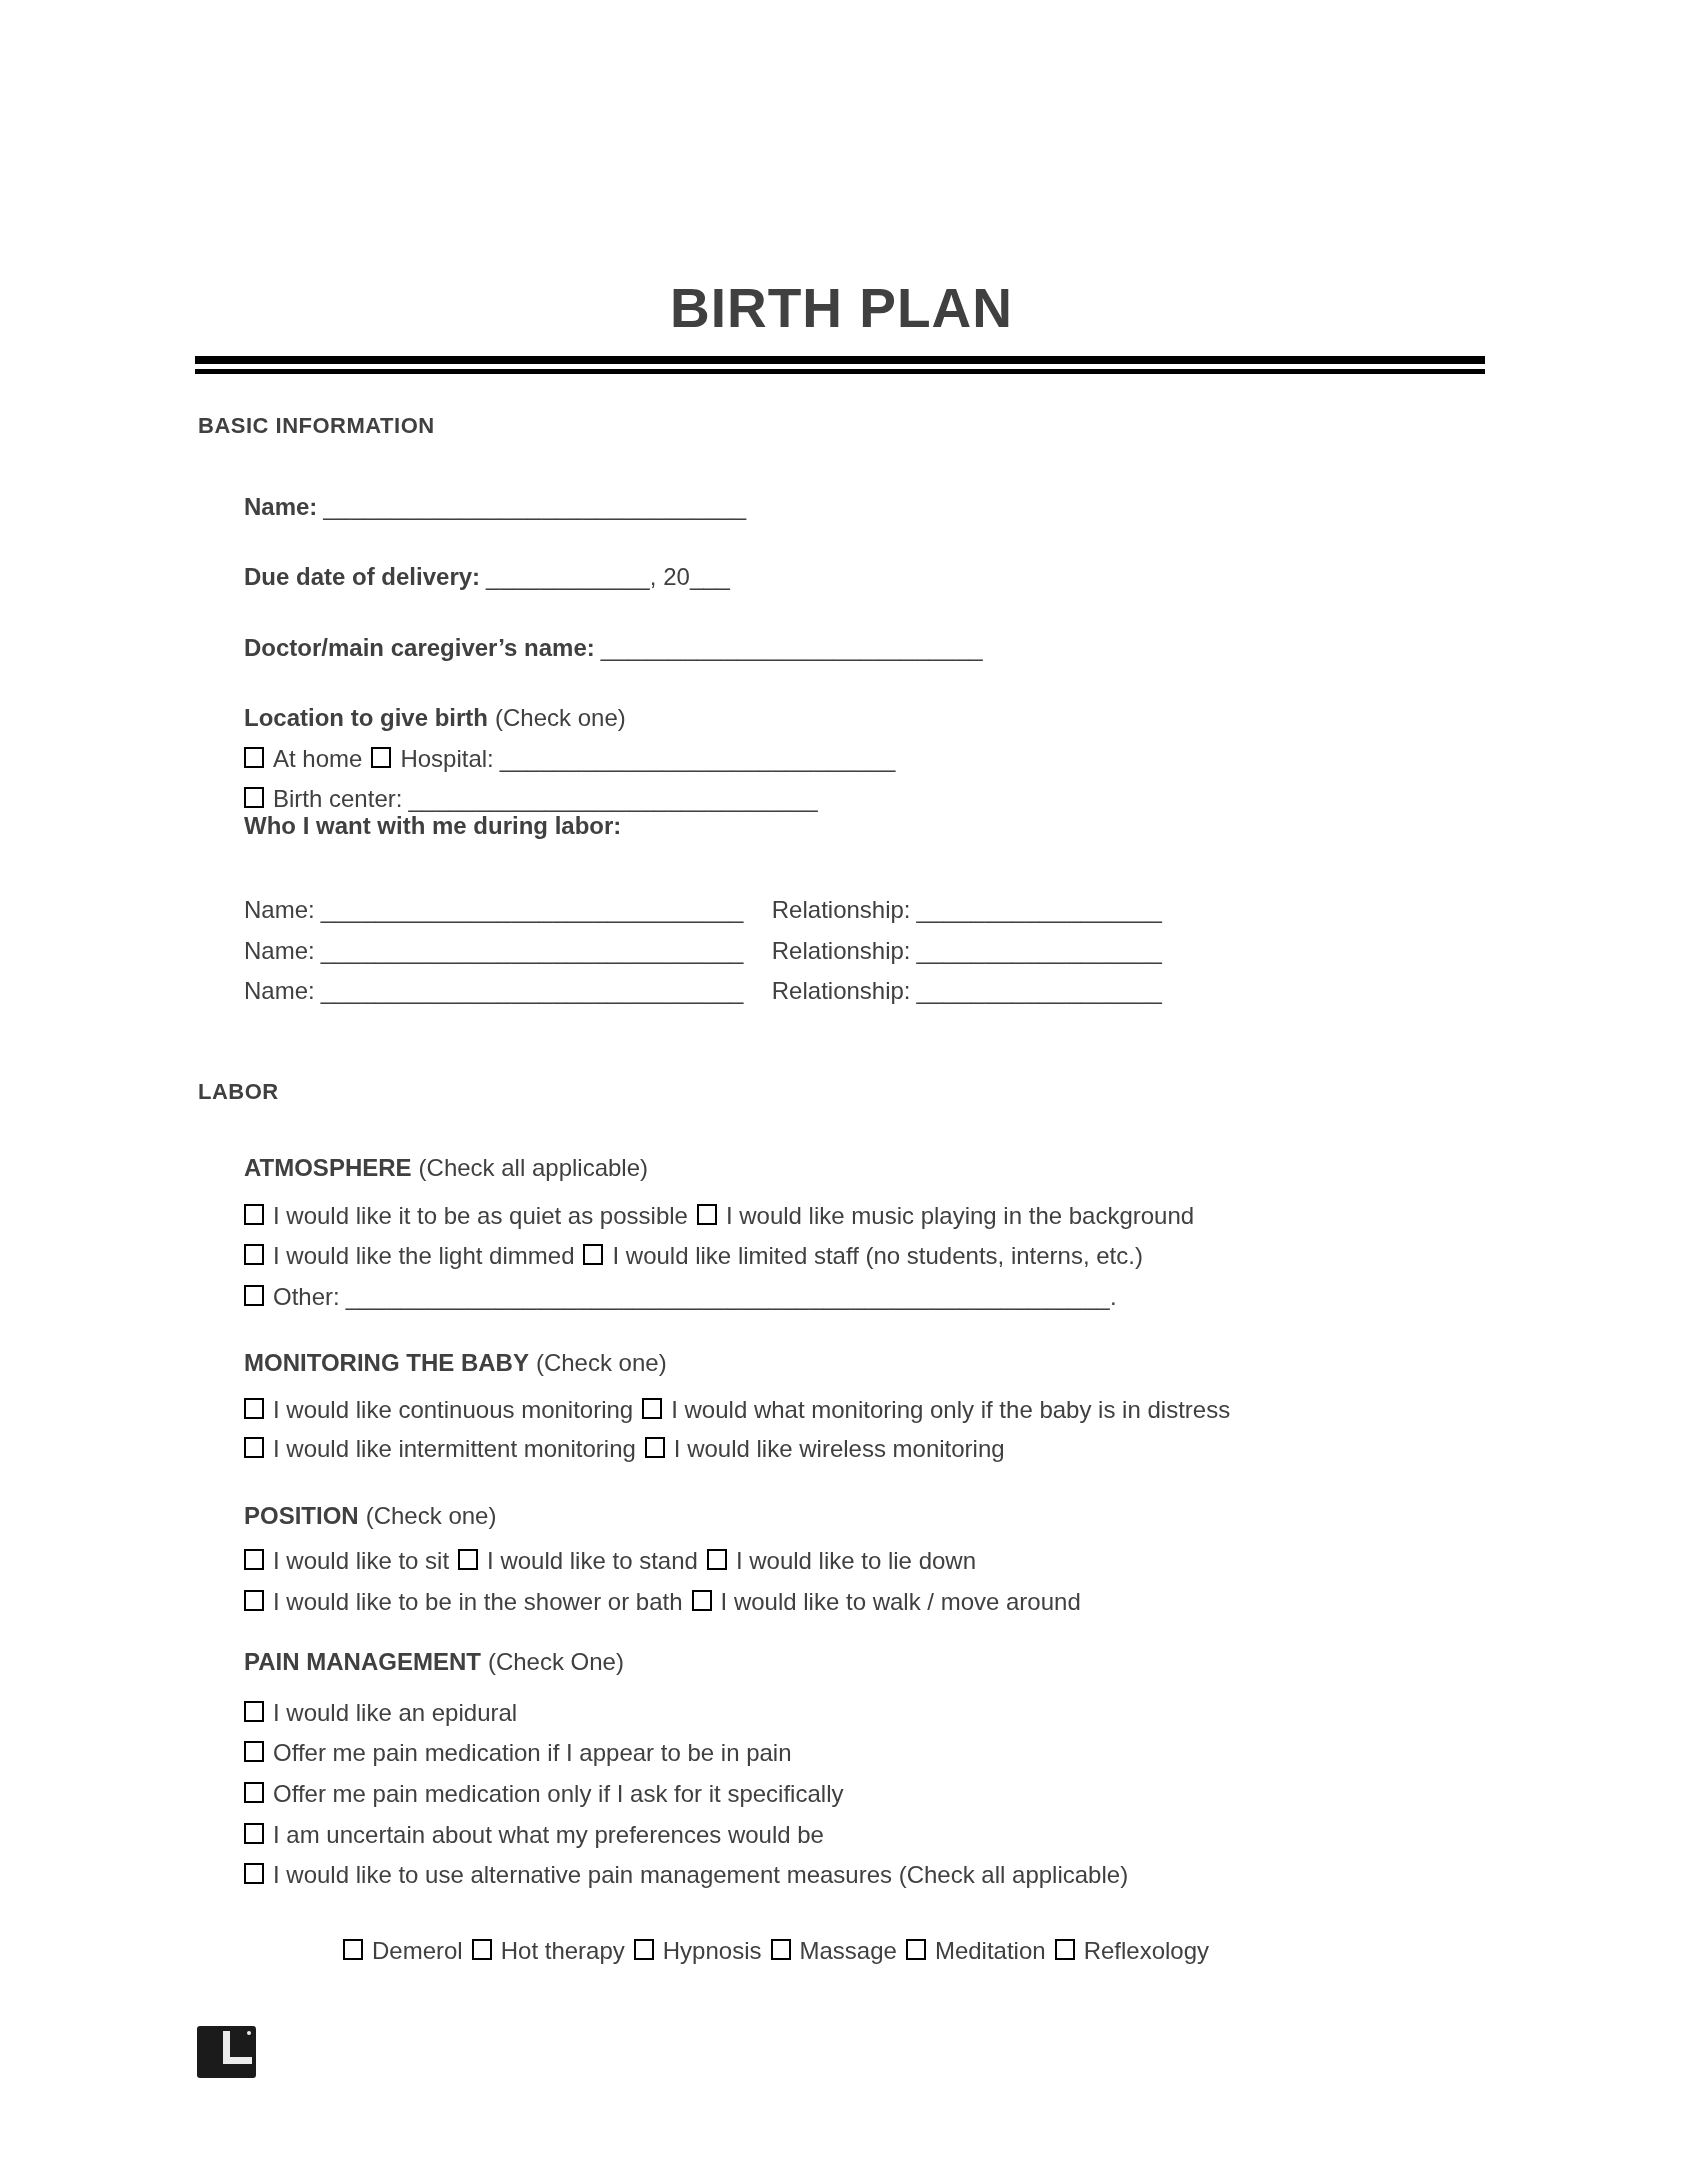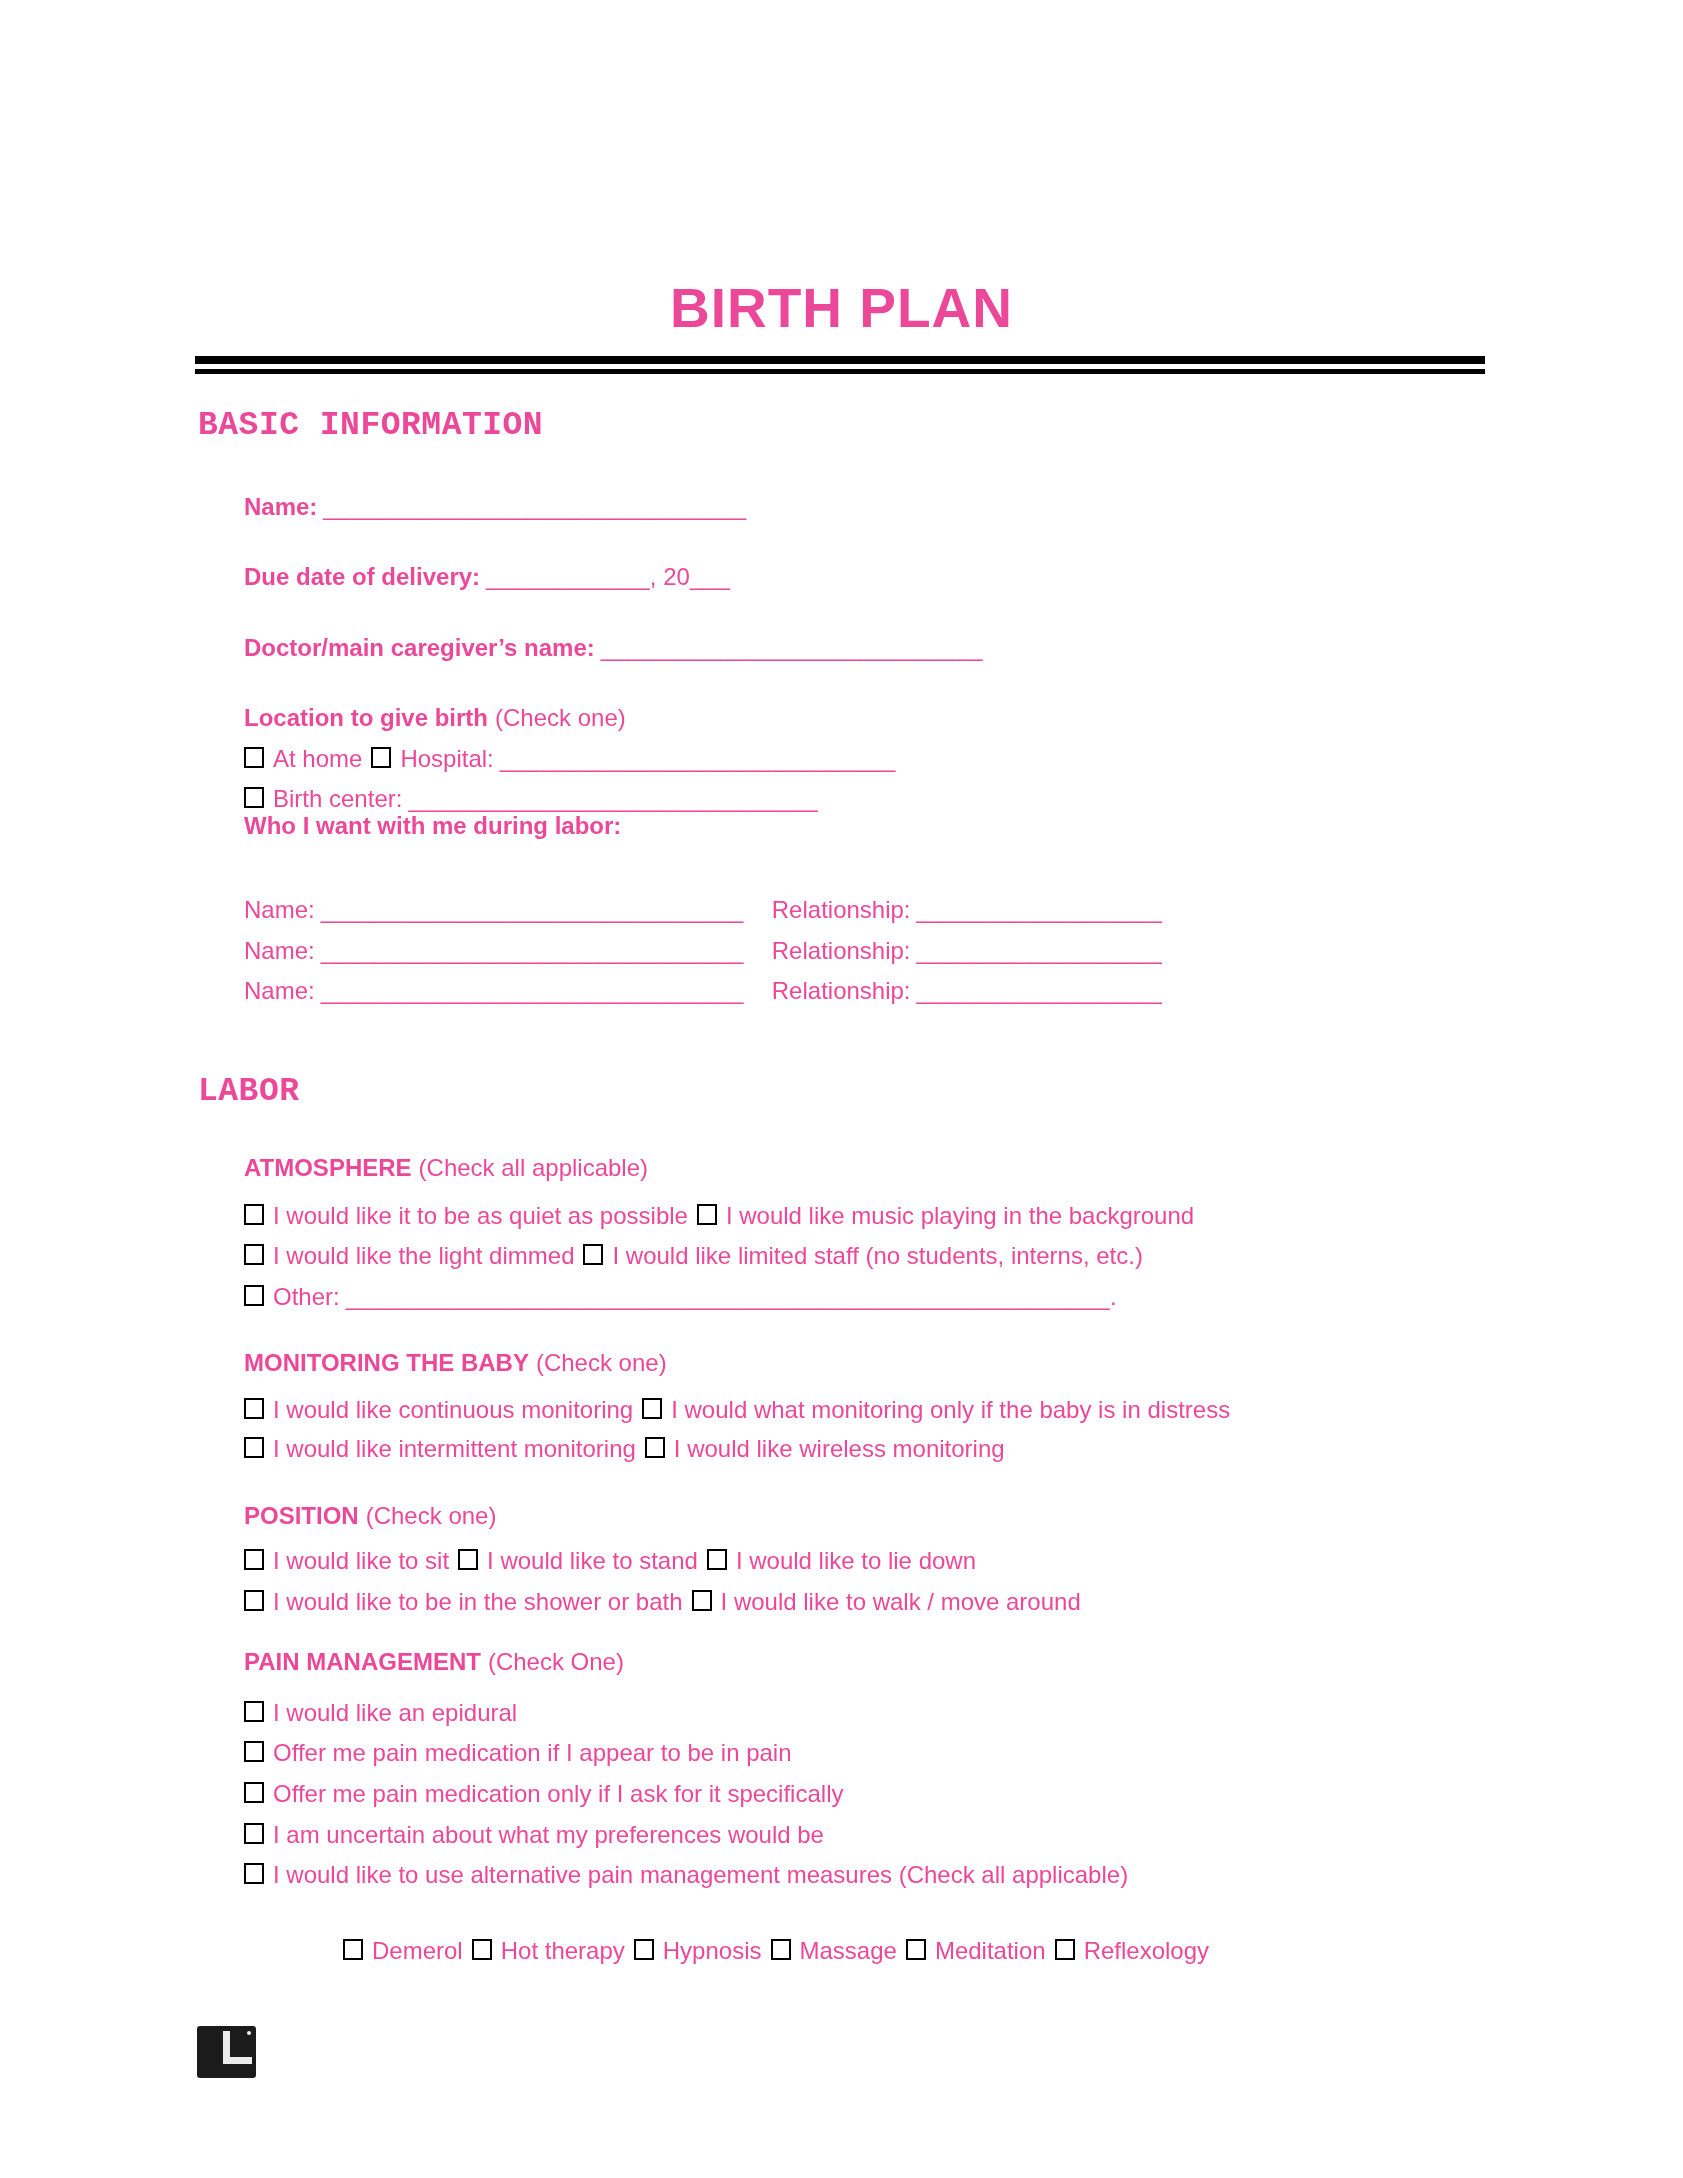--- a/index.html
+++ b/index.html
@@ -1,33 +1,33 @@
 <!DOCTYPE html>
 <html><head>
 <meta charset="utf-8">
 <style>
   html,body{margin:0;padding:0;background:#ffffff;}
   .page{
     position:relative;
     width:1683px;height:2178px;
     background:#ffffff;
     font-family:"Liberation Sans", sans-serif;
-    color:#ec4899;
+    color:#404040;
     overflow:hidden;
   }
   .abs{position:absolute;left:198px;}
   .doc-title{
     left:0;width:1683px;text-align:center;
     font-size:55px;font-weight:bold;line-height:59px;letter-spacing:1px;
   }
   .rule{left:195px;width:1290px;}
   .rule .bar-thick{height:8px;background:#000;}
   .rule .bar-gap{height:5px;}
   .rule .bar-thin{height:5px;background:#000;}
-  .h1{font-size:33px;font-weight:bold;line-height:38px;letter-spacing:0.5px;font-family:Liberation Mono, monospace;}
+  .h1{font-size:22px;font-weight:bold;line-height:38px;letter-spacing:0.5px;}
   .line{font-size:24px;line-height:30px;white-space:nowrap;margin-left:46px;}
   .b{font-weight:bold;}
   .blank{margin-left:6px;letter-spacing:0.3px;}
   .hint{margin-left:7px;font-weight:normal;}
   .cb{
     display:inline-block;width:16px;height:17px;
     border:2px solid #000;box-sizing:content-box;
     vertical-align:-1px;background:#fff;
   }
   .opt .cb{margin-right:9px;}

